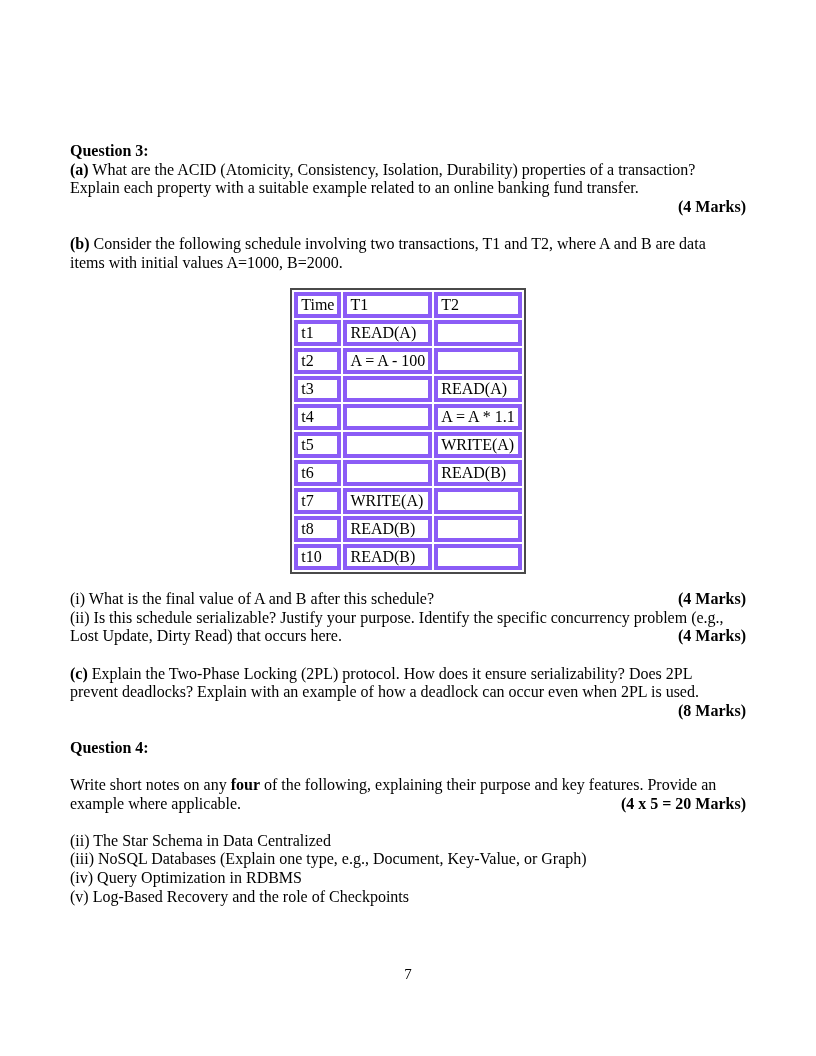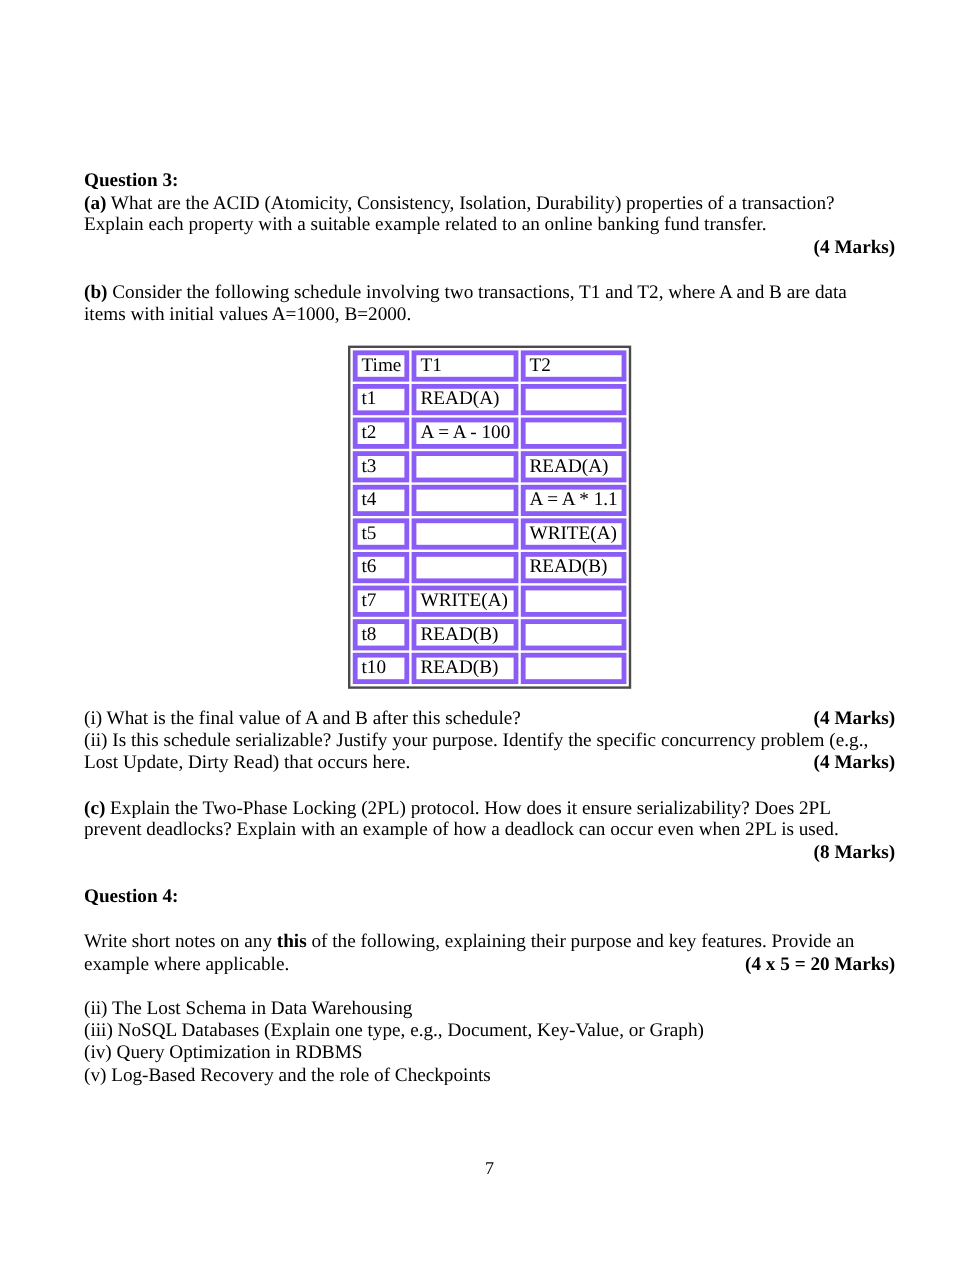--- a/index.html
+++ b/index.html
@@ -141,29 +141,29 @@
     <div class="line"><span class="b">(c)</span><span> Explain the Two-Phase Locking (2PL) protocol. How does it ensure serializability? Does 2PL</span></div>
     <div class="line">prevent deadlocks? Explain with an example of how a deadlock can occur even when 2PL is used.</div>
     <div class="line right b">(8 Marks)</div>
 
     <div class="gap"></div>
 
     <div class="line b">Question 4:</div>
 
     <div class="gap"></div>
 
-    <div class="line"><span>Write short notes on any </span><span class="b">this</span><span> of the following, explaining their purpose and key features. Provide an</span></div>
+    <div class="line"><span>Write short notes on any </span><span class="b">four</span><span> of the following, explaining their purpose and key features. Provide an</span></div>
     <div class="line split">
         <span>example where applicable.</span>
         <span class="b">(4 x 5 = 20 Marks)</span>
       </div>
 
     <div class="gap"></div>
 
-    <div class="line">(ii) The Lost Schema in Data Warehousing</div>
+    <div class="line">(ii) The Star Schema in Data Centralized</div>
     <div class="line">(iii) NoSQL Databases (Explain one type, e.g., Document, Key-Value, or Graph)</div>
     <div class="line">(iv) Query Optimization in RDBMS</div>
     <div class="line">(v) Log-Based Recovery and the role of Checkpoints</div>
 
   </div>
 
   <div class="footer">7</div>
 </div>
 
 </body></html>

